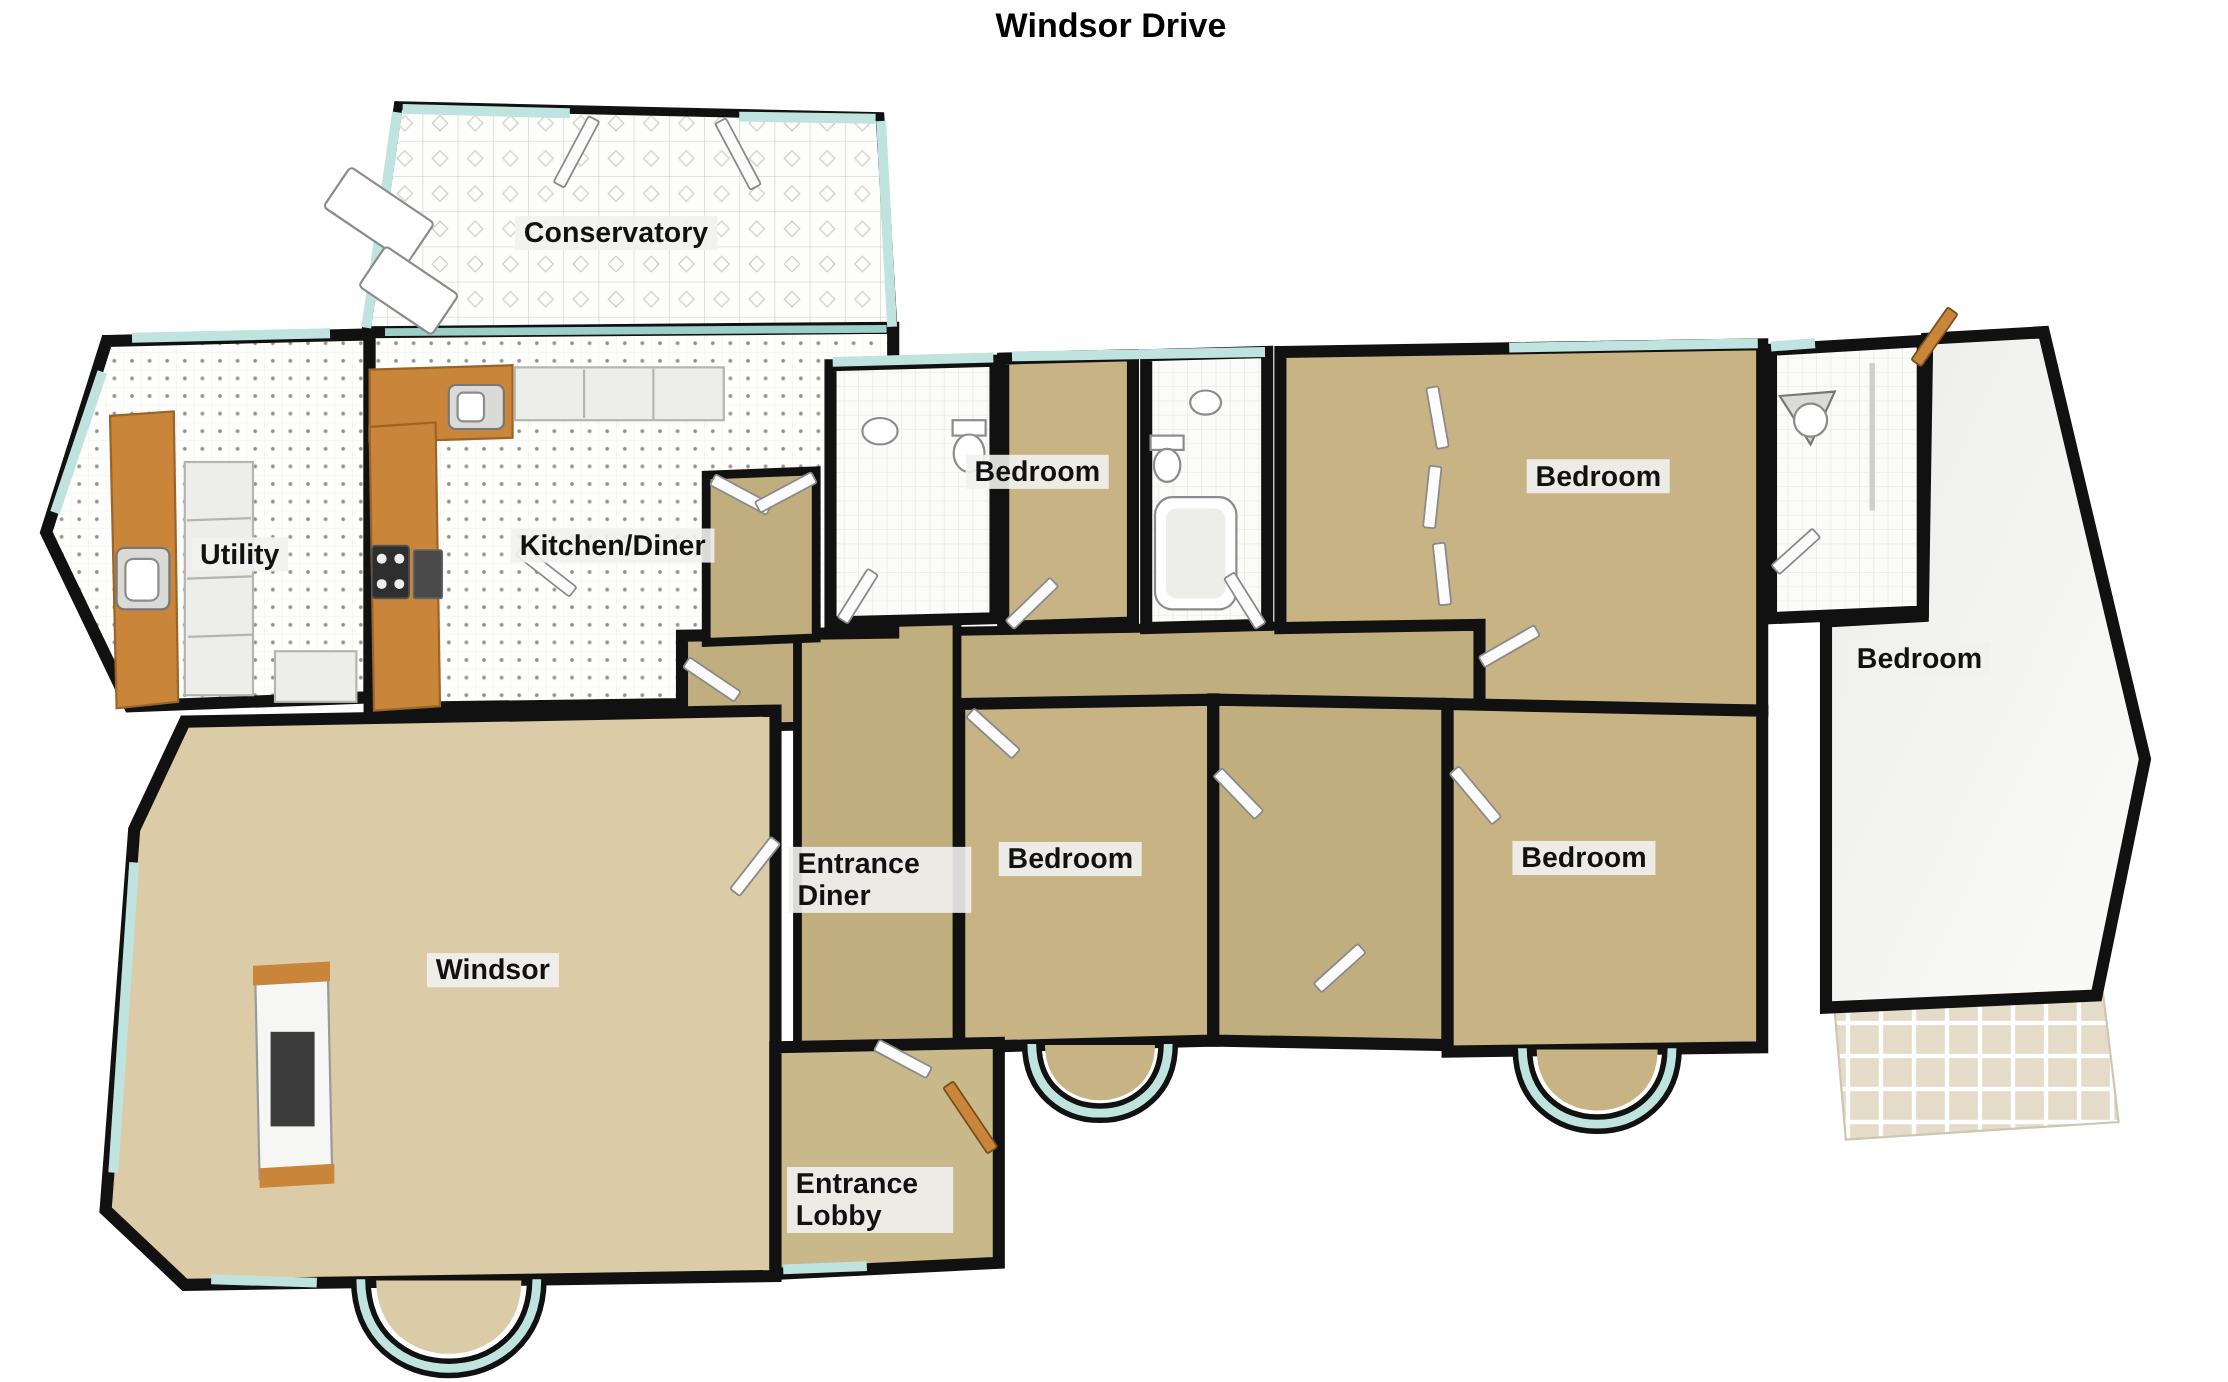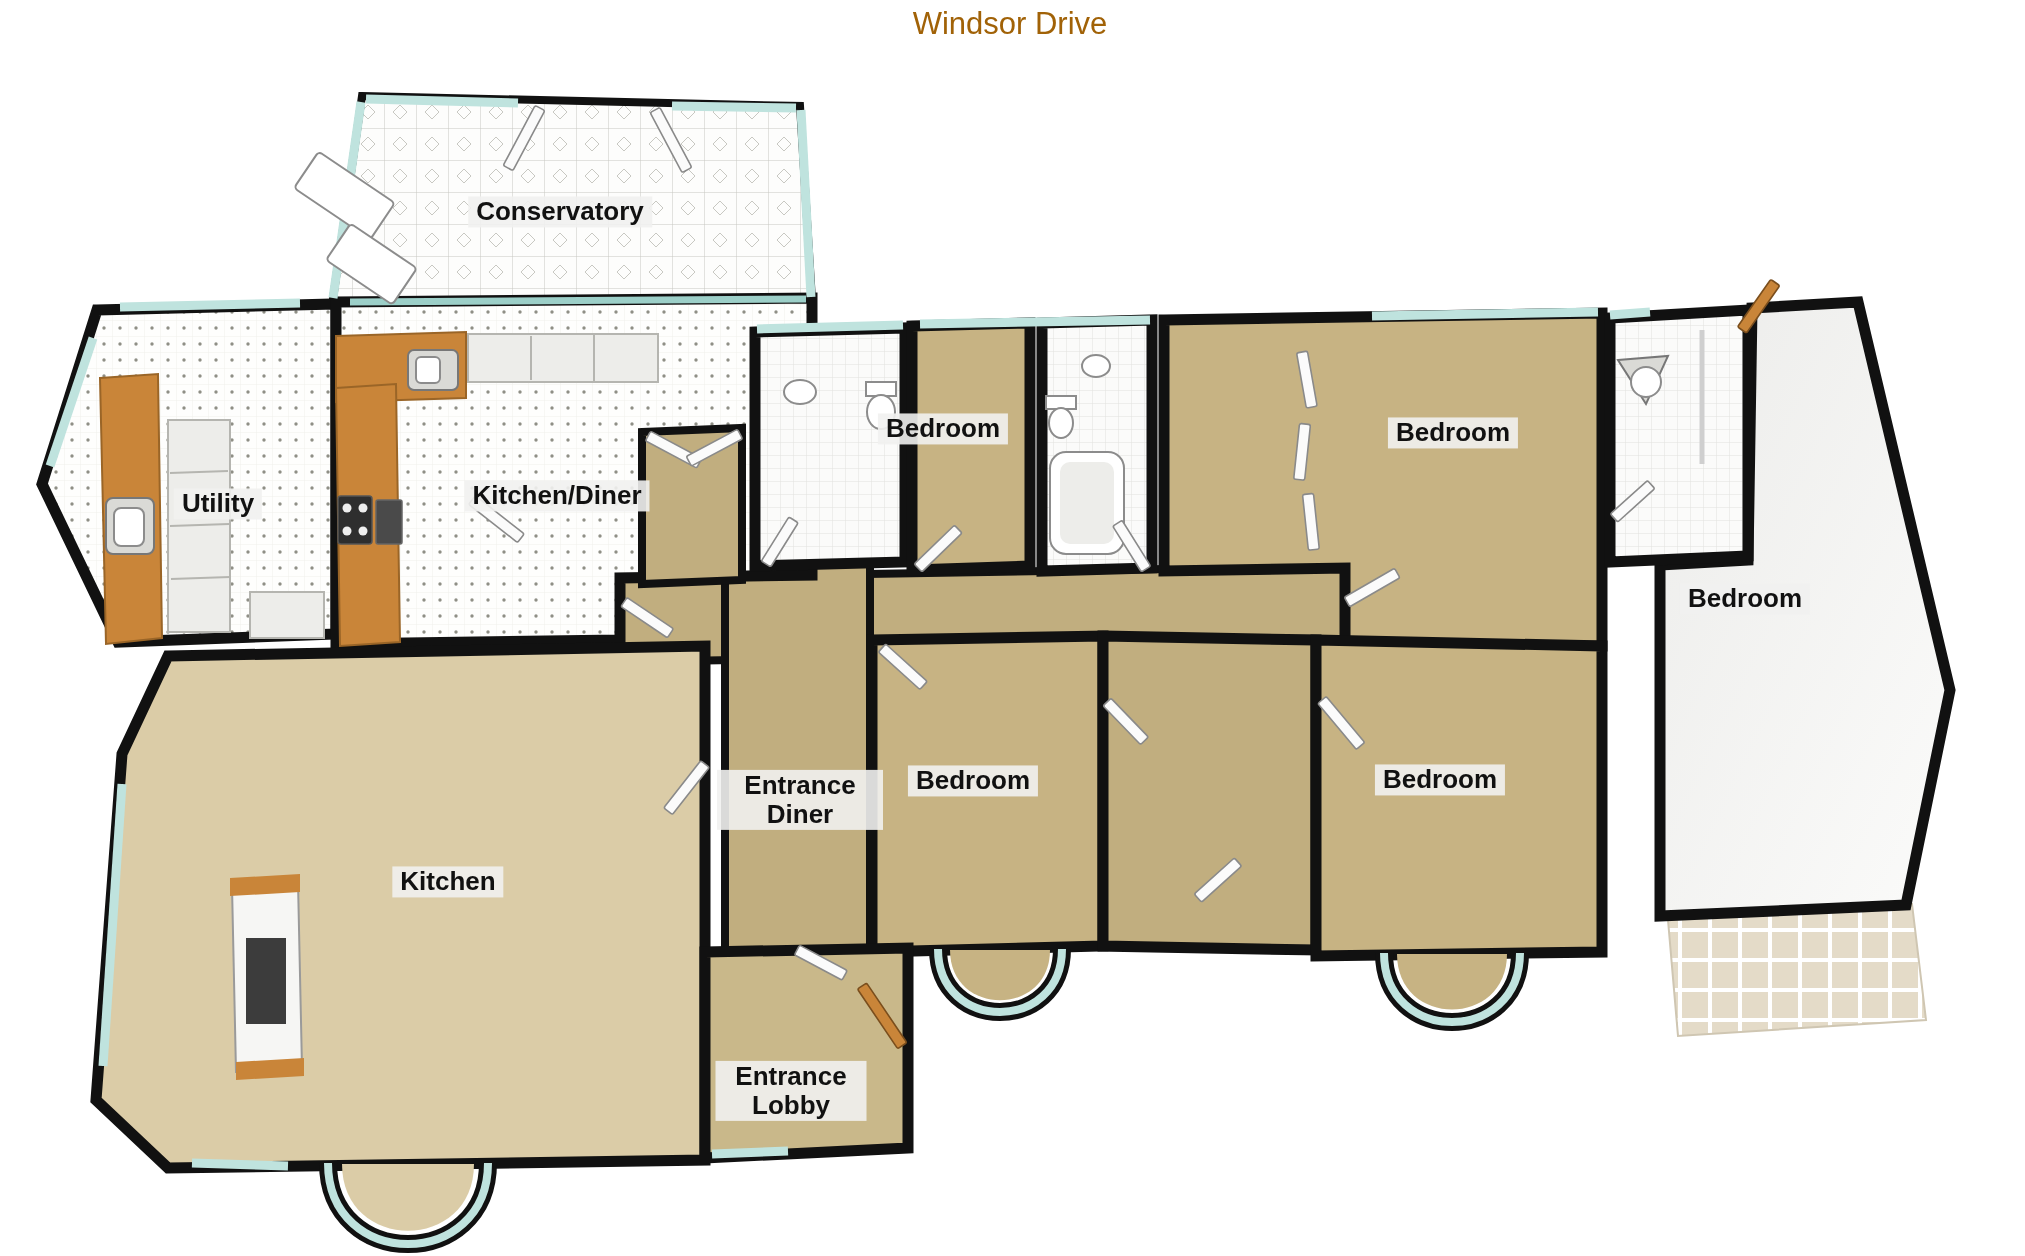--- a/index.html
+++ b/index.html
@@ -29,24 +29,24 @@
   .bay-wall{stroke:var(--wall);stroke-width:18;fill:none;}
   .bay-glass{stroke:var(--glass);stroke-width:8;fill:none;}
   .door rect{fill:#FBFBFB;stroke:#8A8A8A;stroke-width:1.6;}
   .door.wood rect{fill:var(--wood);stroke:#7A4E1D;}
   .fix{fill:#FFFFFF;stroke:var(--fixture-line);stroke-width:2;}
   .fix-grey{fill:#DADAD6;stroke:#777;stroke-width:2;}
   .counter{fill:var(--wood);stroke:#9A6527;stroke-width:2;}
   .unit{fill:#EDEDEA;stroke:#B5B5B0;stroke-width:2;}
   .room-label{position:absolute;transform:translate(-50%,-50%);
     font-weight:bold;font-size:26px;line-height:1.12;color:var(--label-text);
-    background:rgba(241,241,239,0.9);padding:1px 8px;text-align:center;white-space:nowrap;}
+    background:rgba(241,241,239,0.9);padding:1px 8px;text-align:left;white-space:nowrap;}
   .room-label.wrap{white-space:normal;}
   #page-title{position:absolute;left:1010px;top:6px;transform:translateX(-50%);
-    font-weight:normal;font-size:31px;color:#a16207;white-space:nowrap;}
+    font-weight:bold;font-size:31px;color:#000000;white-space:nowrap;}
 </style>
 </head>
 <body>
 
 <div id="plan-wrap">
   <svg width="2025" height="1256" viewBox="0 0 2025 1256">
     <defs>
       <pattern id="pat-dots" width="16" height="16" patternUnits="userSpaceOnUse">
         <rect width="16" height="16" fill="#FEFEFD"></rect>
         <path d="M0 0H16M0 0V16" stroke="#F0F0EC" stroke-width="1"></path>
@@ -282,15 +282,15 @@
 
   <div class="room-label" style="left:560px;top:212px;">Conservatory</div>
   <div class="room-label" style="left:218px;top:504px;">Utility</div>
   <div class="room-label" style="left:557px;top:496px;">Kitchen/Diner</div>
   <div class="room-label" style="left:943px;top:429px;">Bedroom</div>
   <div class="room-label" style="left:1453px;top:433px;">Bedroom</div>
   <div class="room-label" style="left:1745px;top:599px;">Bedroom</div>
   <div class="room-label wrap" style="left:800px;top:800px;width:150px;">Entrance Diner</div>
   <div class="room-label" style="left:973px;top:781px;">Bedroom</div>
   <div class="room-label" style="left:1440px;top:780px;">Bedroom</div>
-  <div class="room-label" style="left:448px;top:882px;">Kitchen</div>
+  <div class="room-label" style="left:448px;top:882px;">Windsor</div>
   <div class="room-label wrap" style="left:791px;top:1091px;width:135px;">Entrance Lobby</div>
 </div>
 
 </body></html>

